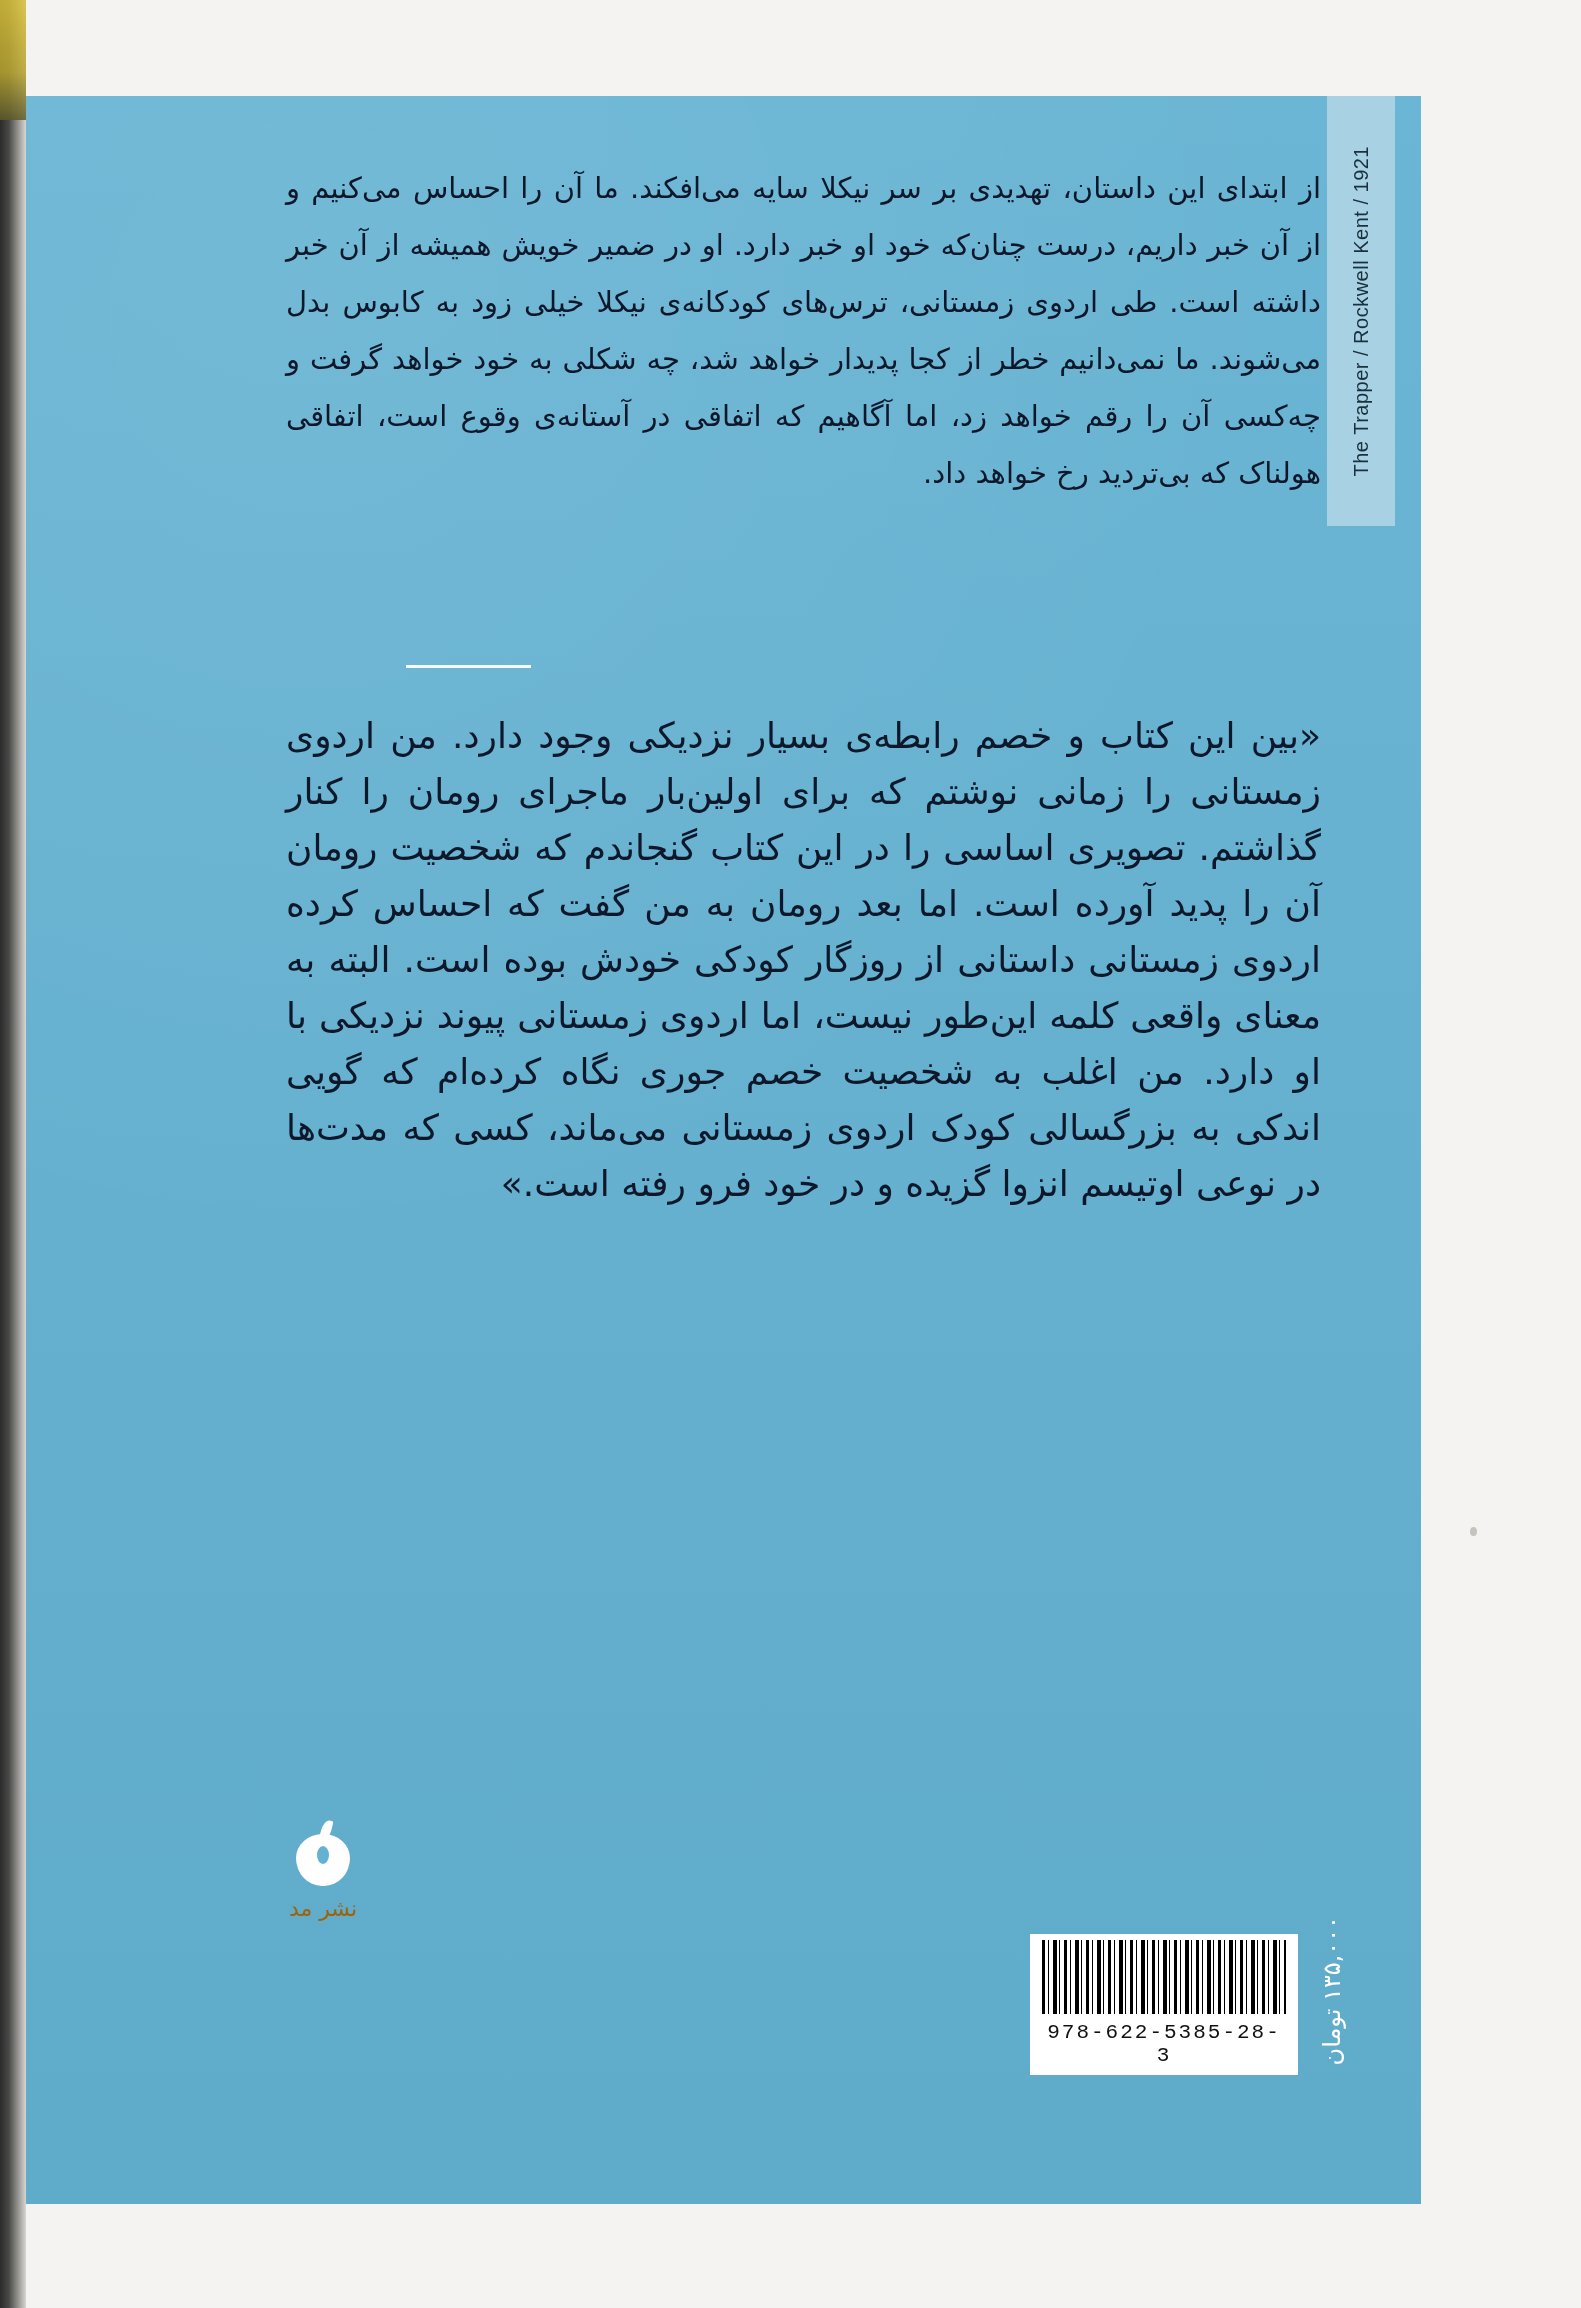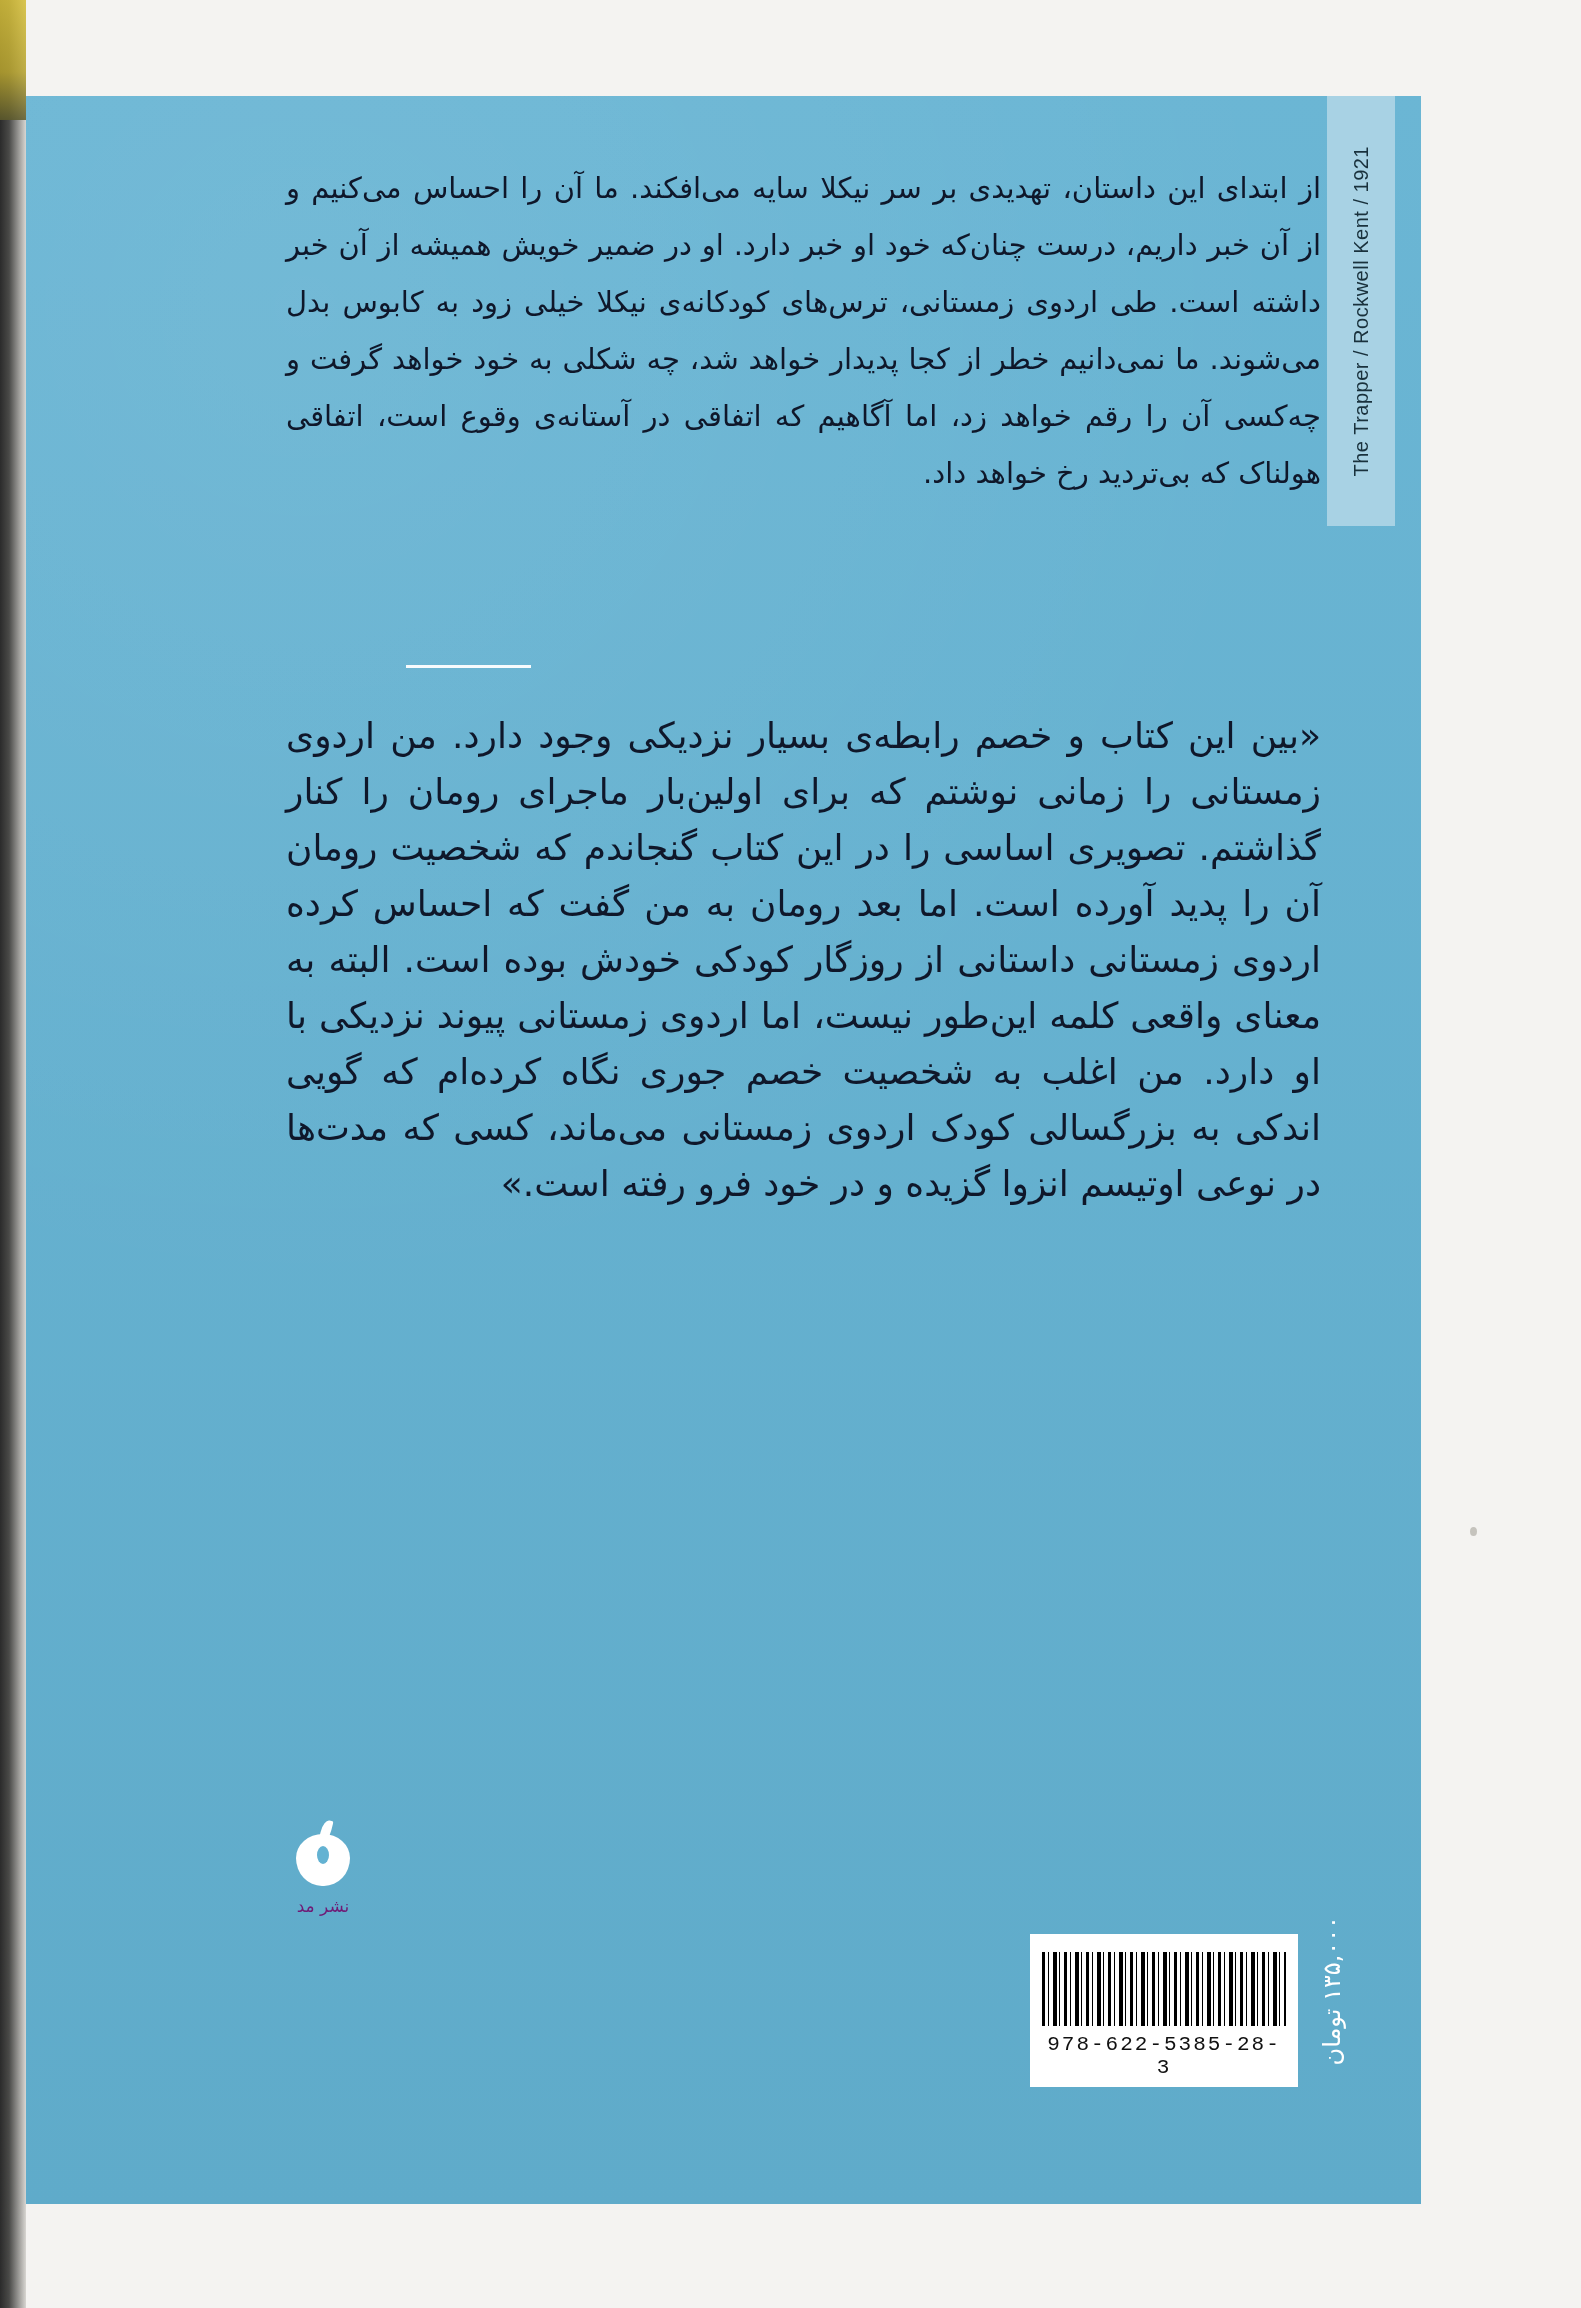--- a/index.html
+++ b/index.html
@@ -153,34 +153,34 @@
     position: absolute;
     left: 31px;
     top: 2px;
     width: 10px;
     height: 22px;
     background: #ffffff;
     border-radius: 60% 10% 60% 10%;
     transform: rotate(14deg);
   }
   .logo-text {
-    color: #701a75;
-    font-size: 17px;
+    color: #a16207;
+    font-size: 22px;
     font-family: "DejaVu Sans", sans-serif;
     letter-spacing: 1px;
   }
 
   
   .barcode-box {
     position: absolute;
     left: 1030px;
     top: 1934px;
     width: 268px;
     background: #ffffff;
-    padding: 18px 12px 8px 12px;
+    padding: 6px 12px 8px 12px;
     box-sizing: border-box;
   }
   .barcode-bars {
     height: 74px;
     width: 100%;
     background:
       repeating-linear-gradient(90deg,
         #000 0px, #000 3px, #fff 3px, #fff 6px,
         #000 6px, #000 7px, #fff 7px, #fff 11px,
         #000 11px, #000 15px, #fff 15px, #fff 17px,

